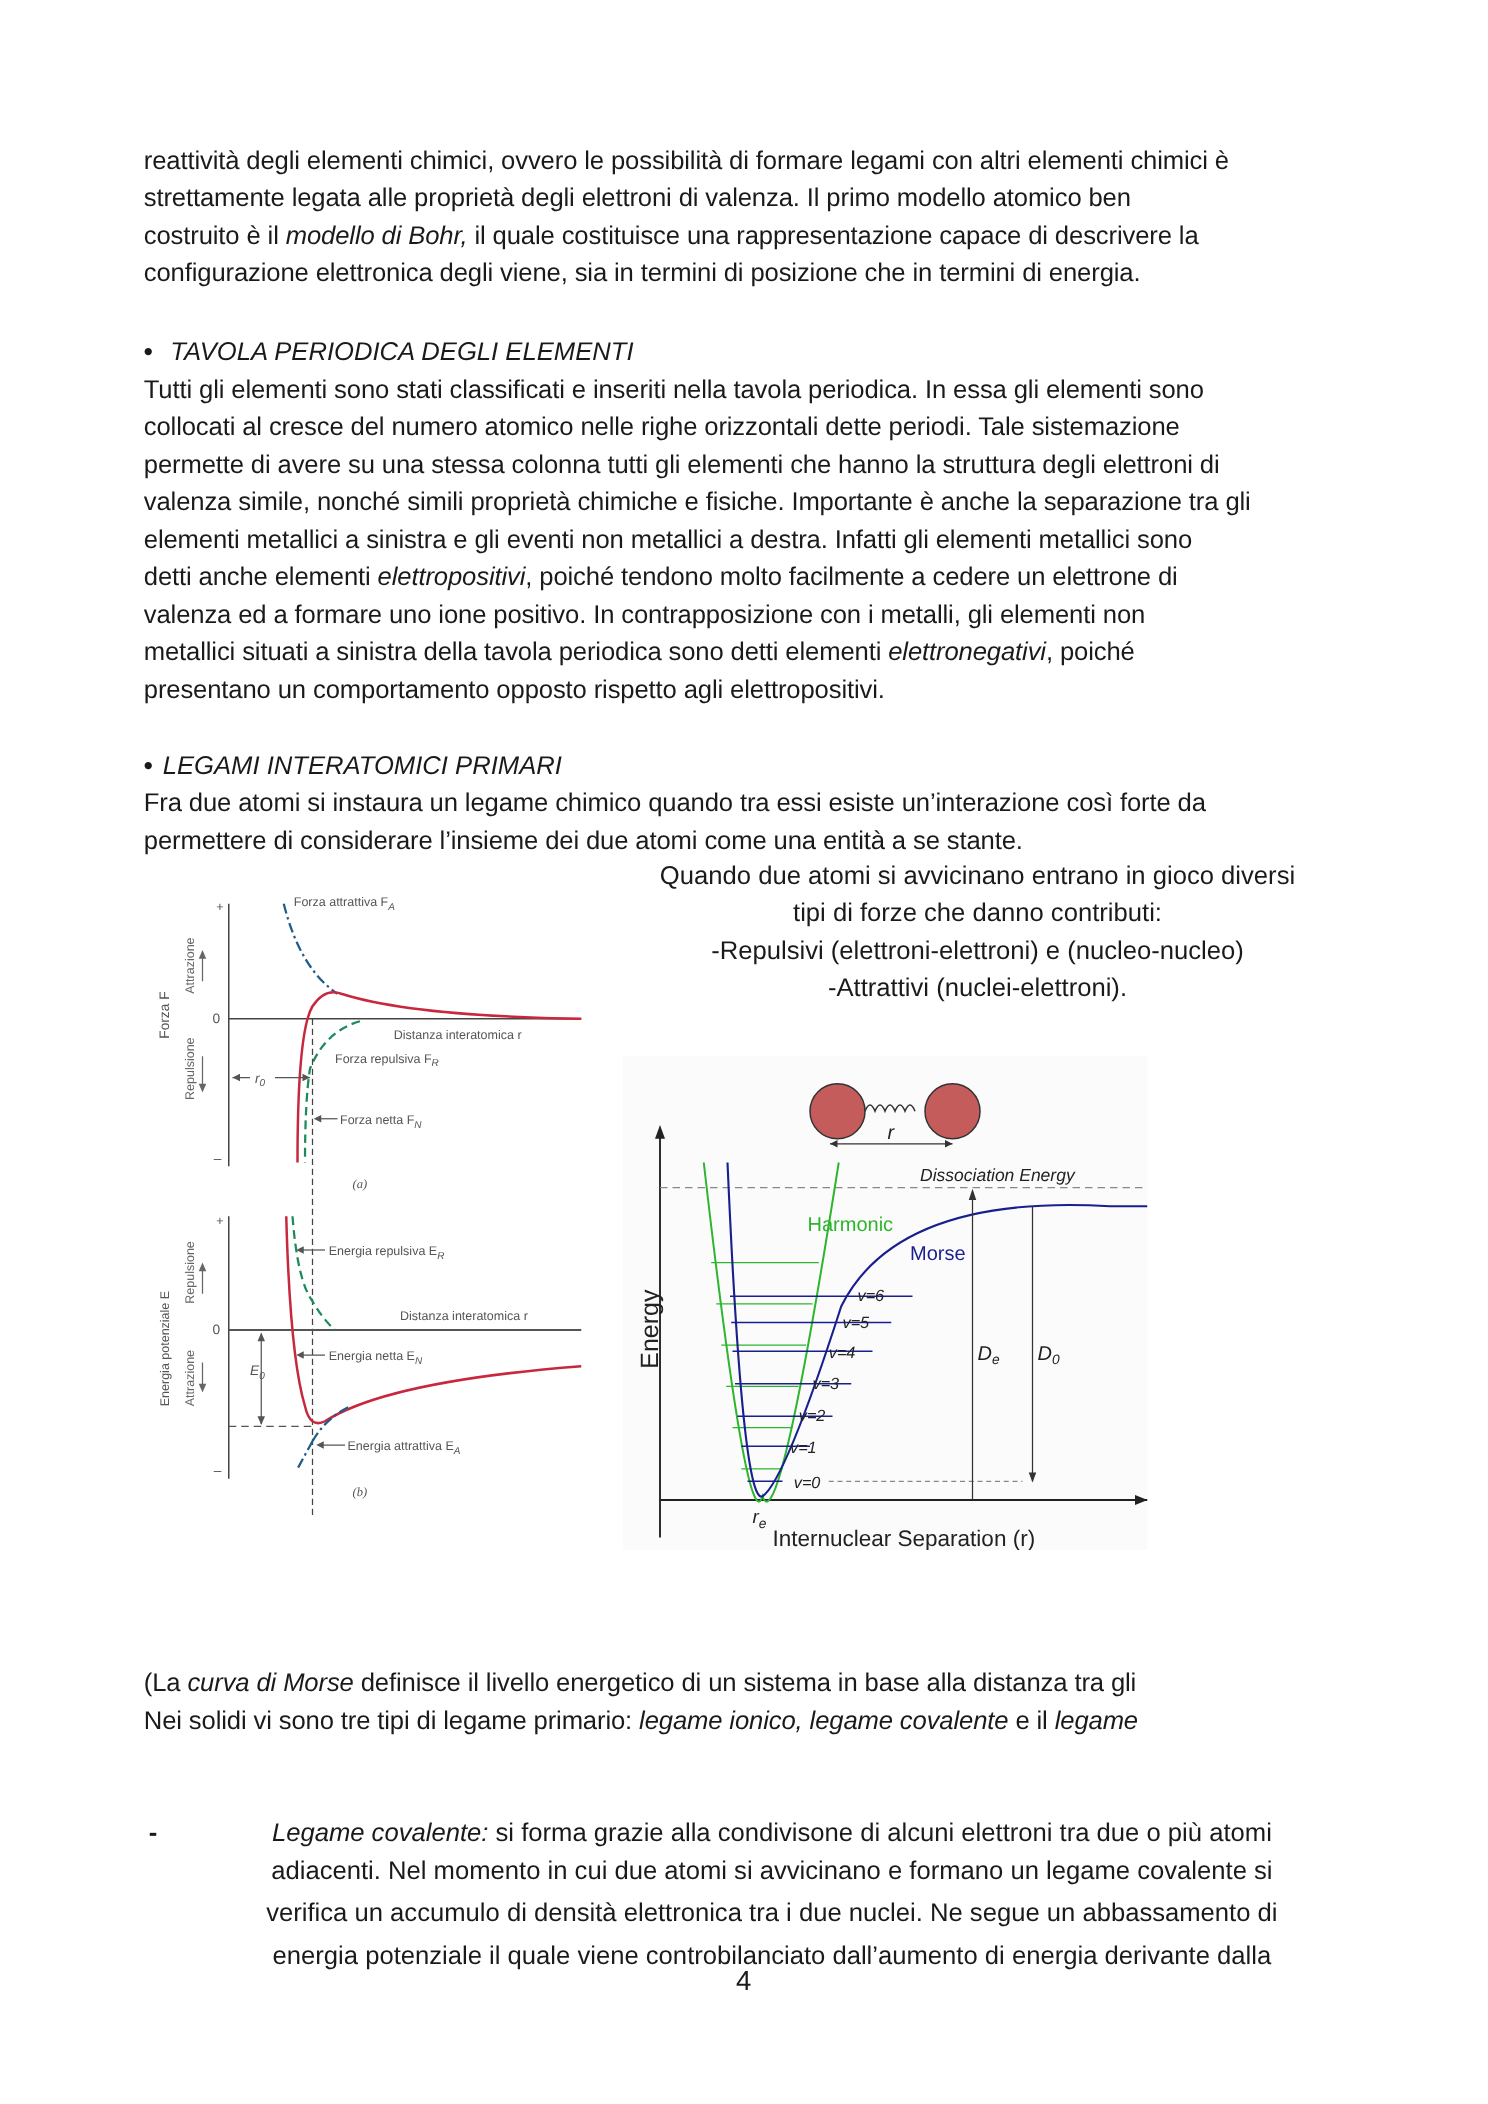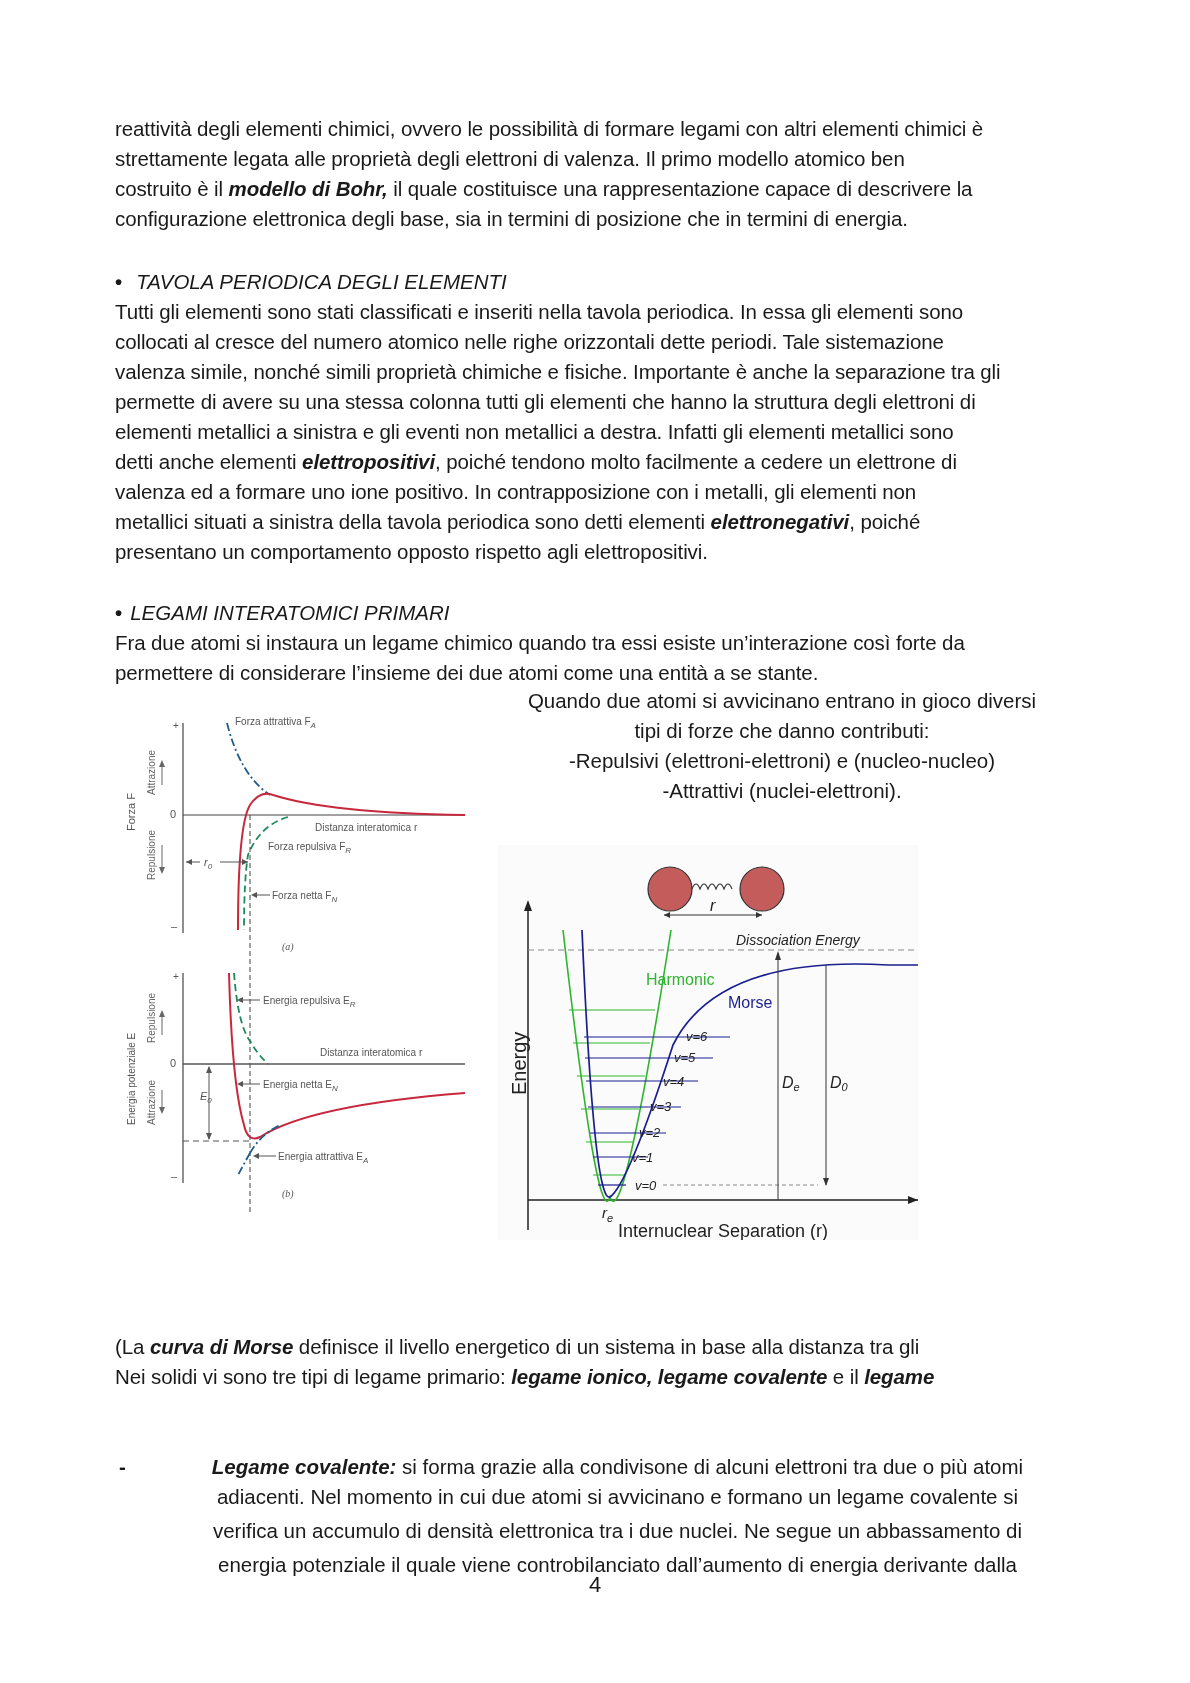--- a/index.html
+++ b/index.html
@@ -2,21 +2,21 @@
 <html><head>
 <meta charset="utf-8">
 <style>
   html, body { margin: 0; padding: 0; background: #ffffff; }
   body { width: 1190px; height: 1683px; position: relative; overflow: hidden;
          font-family: "Liberation Sans", "DejaVu Sans", sans-serif; color: #1a1a1a; }
   .page { position: absolute; left: 0; top: 0; width: 1190px; height: 1208px; }
   .txt { position: absolute; left: 115px; width: 980px; font-size: 20.5px; line-height: 30px;
          letter-spacing: -0.1px; }
   .txt p { margin: 0; }
-  .bi { font-weight: bold; font-style: italic; }
+  .bi { font-weight: normal; font-style: italic; }
   .heading { position: absolute; left: 115px; font-size: 20.5px; font-style: italic; line-height: 30px; }
   .heading .bullet { font-style: normal; font-weight: bold; margin-right: 14px; }
   .side { position: absolute; left: 502px; top: 686px; width: 560px; font-size: 20.5px; line-height: 30px; text-align: center; }
   .side p { margin: 0; }
   .fig { position: absolute; }
   .list-item { position: absolute; left: 115px; width: 980px; font-size: 20.5px; line-height: 30px; }
   .list-item .dash { position: absolute; left: 4px; top: 0; font-weight: bold; }
   .list-item .body { margin-left: 25px; text-align: center; }
   .pagenum { position: absolute; left: 0; width: 1190px; top: 1572px; text-align: center; font-size: 22px; }
   svg text { font-family: "Liberation Sans", sans-serif; }
@@ -24,32 +24,32 @@
 </style>
 </head>
 <body>
 
 <div class="page">
 
   <div class="txt" style="top:114px;">
     <p><span>reattività degli elementi chimici, ovvero le possibilità di formare legami con altri elementi chimici è</span></p>
     <p><span>strettamente legata alle proprietà degli elettroni di valenza. Il primo modello atomico ben</span></p>
     <p><span>costruito è il </span><span class="bi">modello di Bohr,</span><span> il quale costituisce una rappresentazione capace di descrivere la</span></p>
-    <p><span>configurazione elettronica degli base, sia in termini di posizione che in termini di energia.</span></p>
+    <p><span>configurazione elettronica degli viene, sia in termini di posizione che in termini di energia.</span></p>
   </div>
 
   <div class="heading" style="top:267px;">
     <span class="bullet">•</span><span>TAVOLA PERIODICA DEGLI ELEMENTI</span>
   </div>
 
   <div class="txt" style="top:297px;">
     <p>Tutti gli elementi sono stati classificati e inseriti nella tavola periodica. In essa gli elementi sono</p>
     <p>collocati al cresce del numero atomico nelle righe orizzontali dette periodi. Tale sistemazione</p>
+    <p>permette di avere su una stessa colonna tutti gli elementi che hanno la struttura degli elettroni di</p>
     <p>valenza simile, nonché simili proprietà chimiche e fisiche. Importante è anche la separazione tra gli</p>
-    <p>permette di avere su una stessa colonna tutti gli elementi che hanno la struttura degli elettroni di</p>
     <p>elementi metallici a sinistra e gli eventi non metallici a destra. Infatti gli elementi metallici sono</p>
     <p><span>detti anche elementi </span><span class="bi">elettropositivi</span><span>, poiché tendono molto facilmente a cedere un elettrone di</span></p>
     <p>valenza ed a formare uno ione positivo. In contrapposizione con i metalli, gli elementi non</p>
     <p><span>metallici situati a sinistra della tavola periodica sono detti elementi </span><span class="bi">elettronegativi</span><span>, poiché</span></p>
     <p>presentano un comportamento opposto rispetto agli elettropositivi.</p>
   </div>
 
   <div class="heading" style="top:598px;">
     <span class="bullet" style="margin-right:8px;">•</span><span>LEGAMI INTERATOMICI PRIMARI</span>
   </div>

